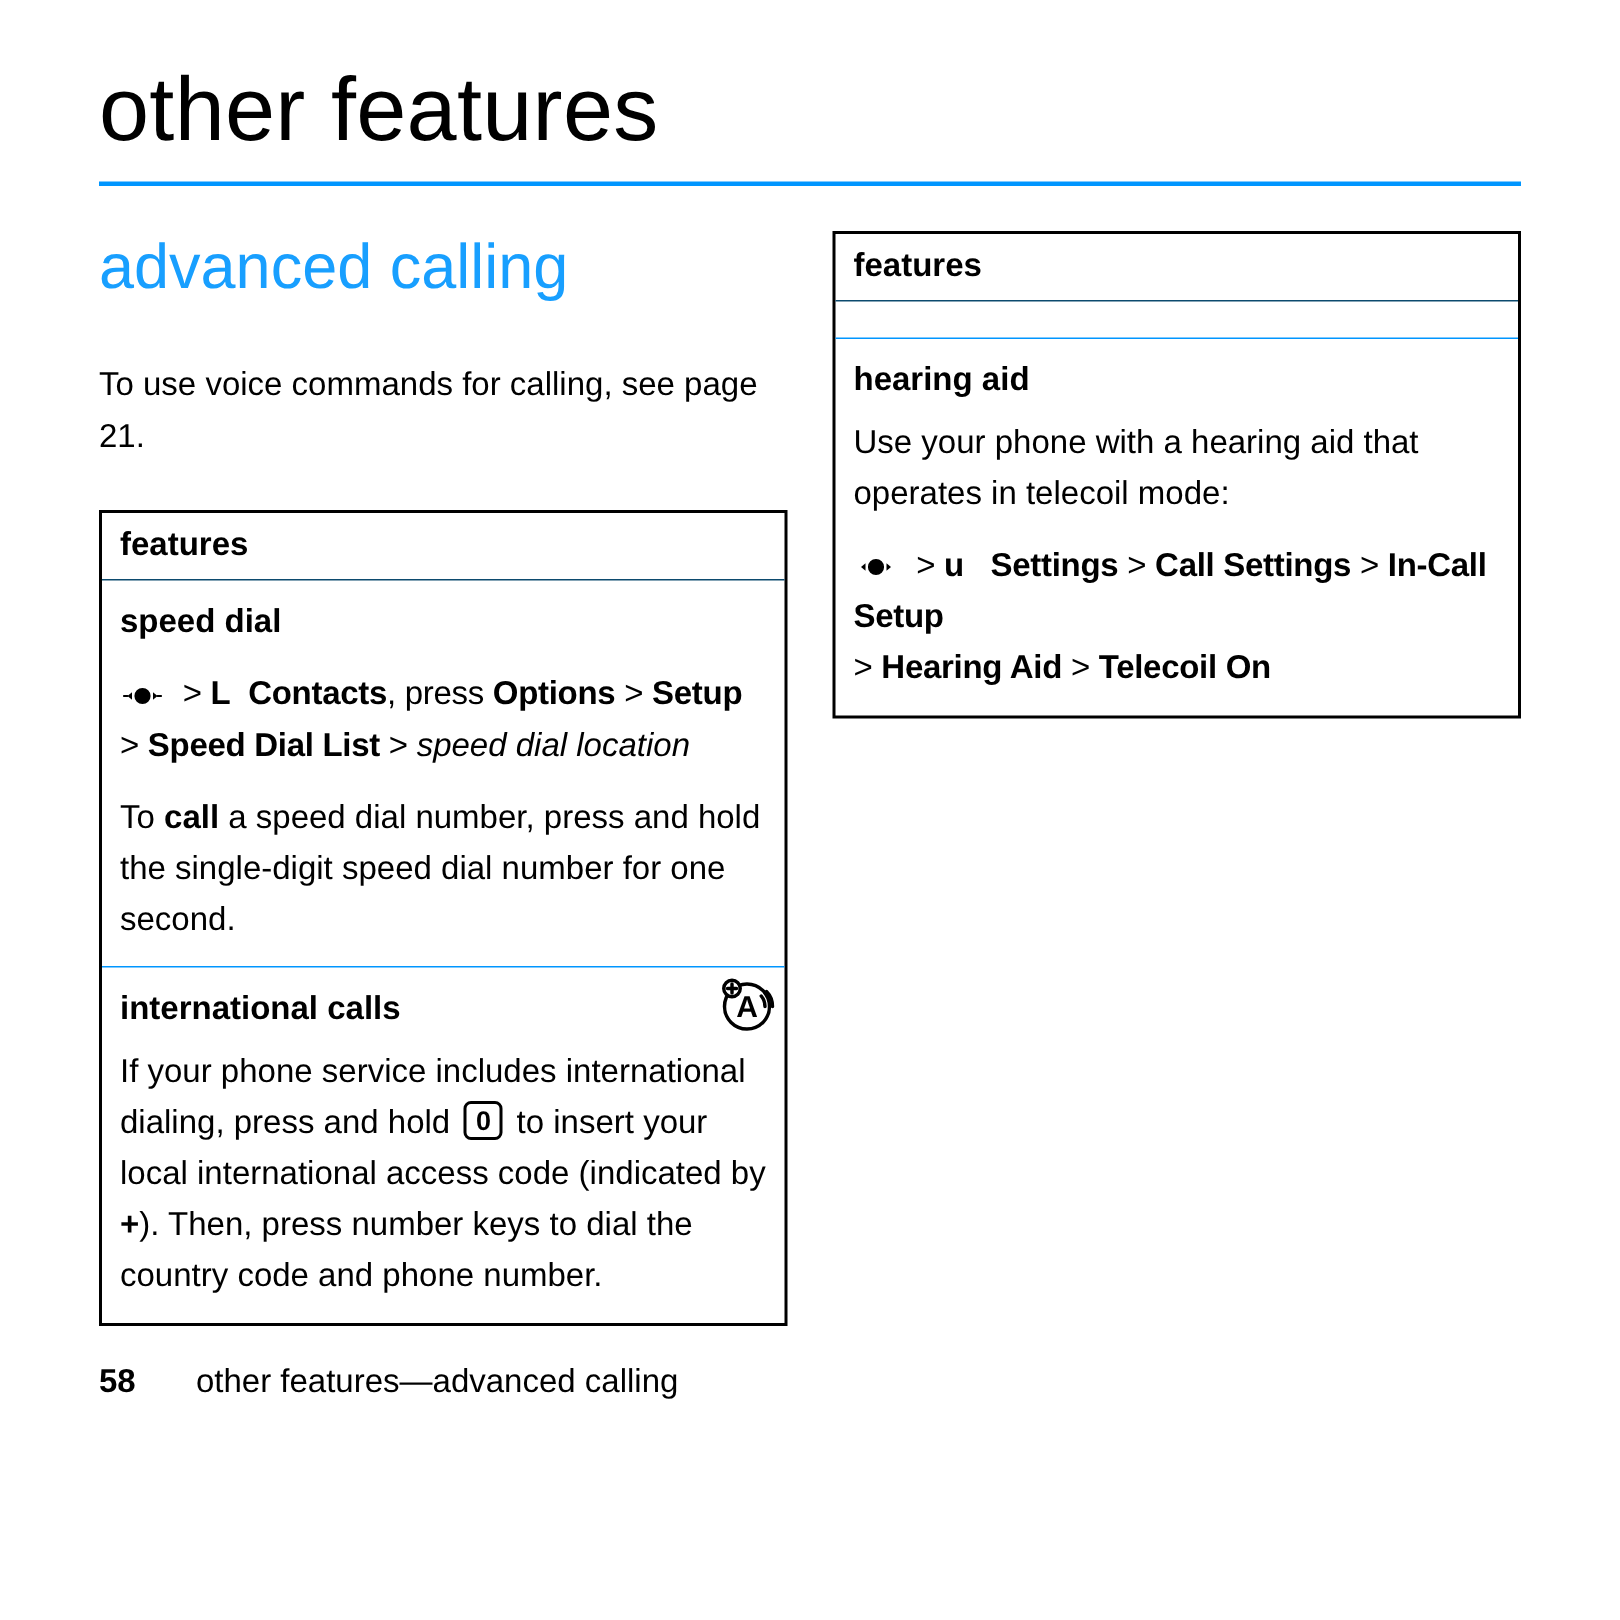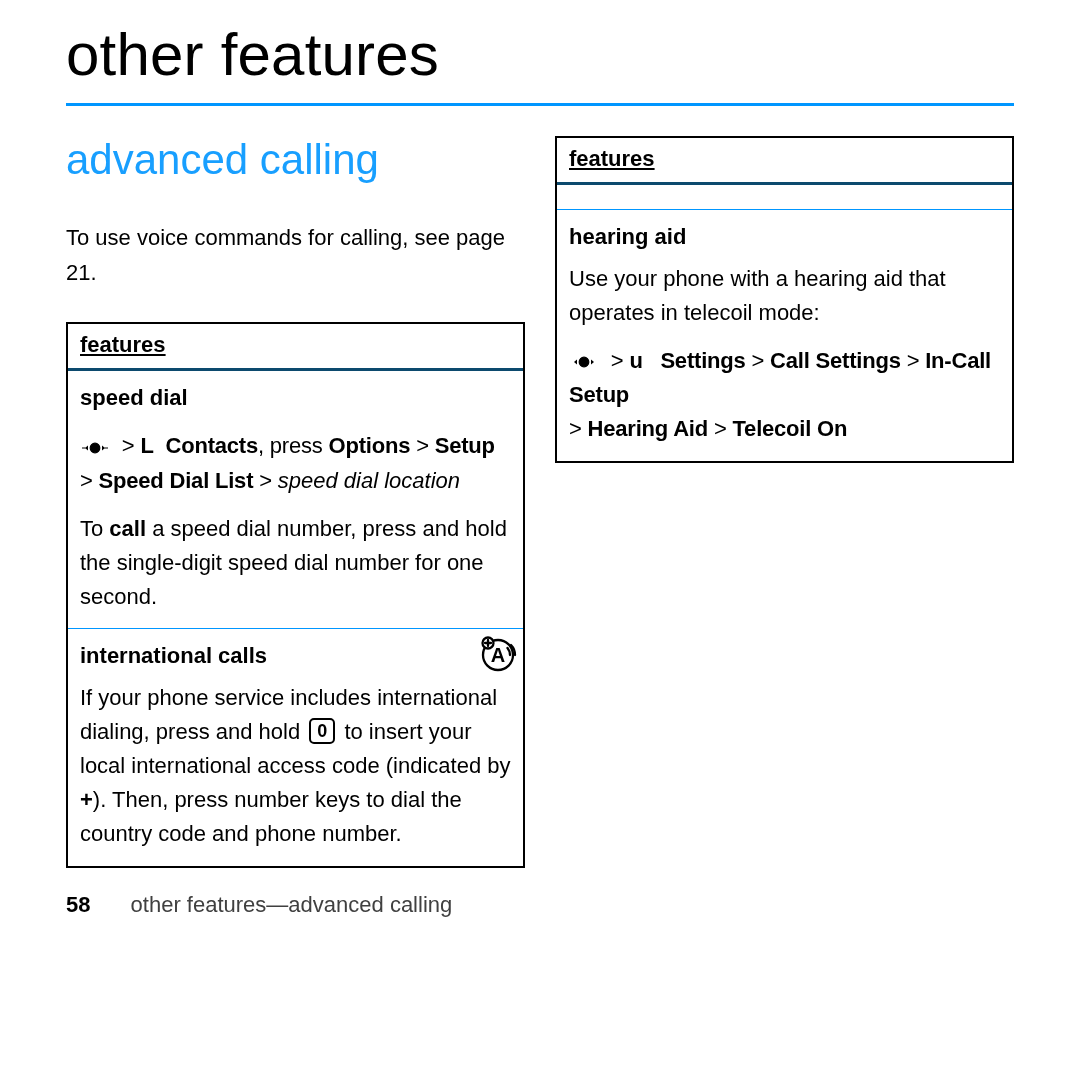--- a/index.html
+++ b/index.html
@@ -5,21 +5,21 @@
   html, body {
     margin: 0;
     padding: 0;
     width: 1080px;
     height: 1080px;
     background: #fff;
     font-family: Arial, Helvetica, sans-serif;
     color: #000;
   }
   .page {
-    padding: 20px 66px 0 66px;
+    padding: 38px 66px 0 66px;
     box-sizing: border-box;
   }
   .title {
     font-size: 60px;
     font-weight: 400;
     letter-spacing: 0.2px;
     padding-bottom: 14px;
     border-bottom: 3px solid #0096ff;
     margin-bottom: 30px;
   }
@@ -43,22 +43,21 @@
     font-size: 22px;
     line-height: 1.6;
   }
   .feature-box {
     border: 2px solid #000;
     font-size: 22px;
   }
   .fb-header {
     font-weight: bold;
     padding: 8px 12px 10px 12px;
-    border-bottom: 3px solid #0c4a6e;
-    text-decoration: underline;
+    border-bottom: 1px solid #0c4a6e;
   }
   .fb-row {
     border-bottom: 1.5px solid #0096ff;
     padding: 10px 12px 14px 12px;
     line-height: 1.55;
   }
   .fb-row:last-child {
     border-bottom: none;
   }
   .row-title {
@@ -103,21 +102,21 @@
   }
   .footer {
     margin-top: 24px;
     font-size: 22px;
   }
   .footer .pnum {
     font-weight: bold;
     margin-right: 34px;
   }
   .footer .flabel {
-    color: #404040;
+    color: #000000;
   }
 </style>
 </head>
 <body>
 
 <div class="page">
 
   <div class="title">other features</div>
 
   <div class="columns">

